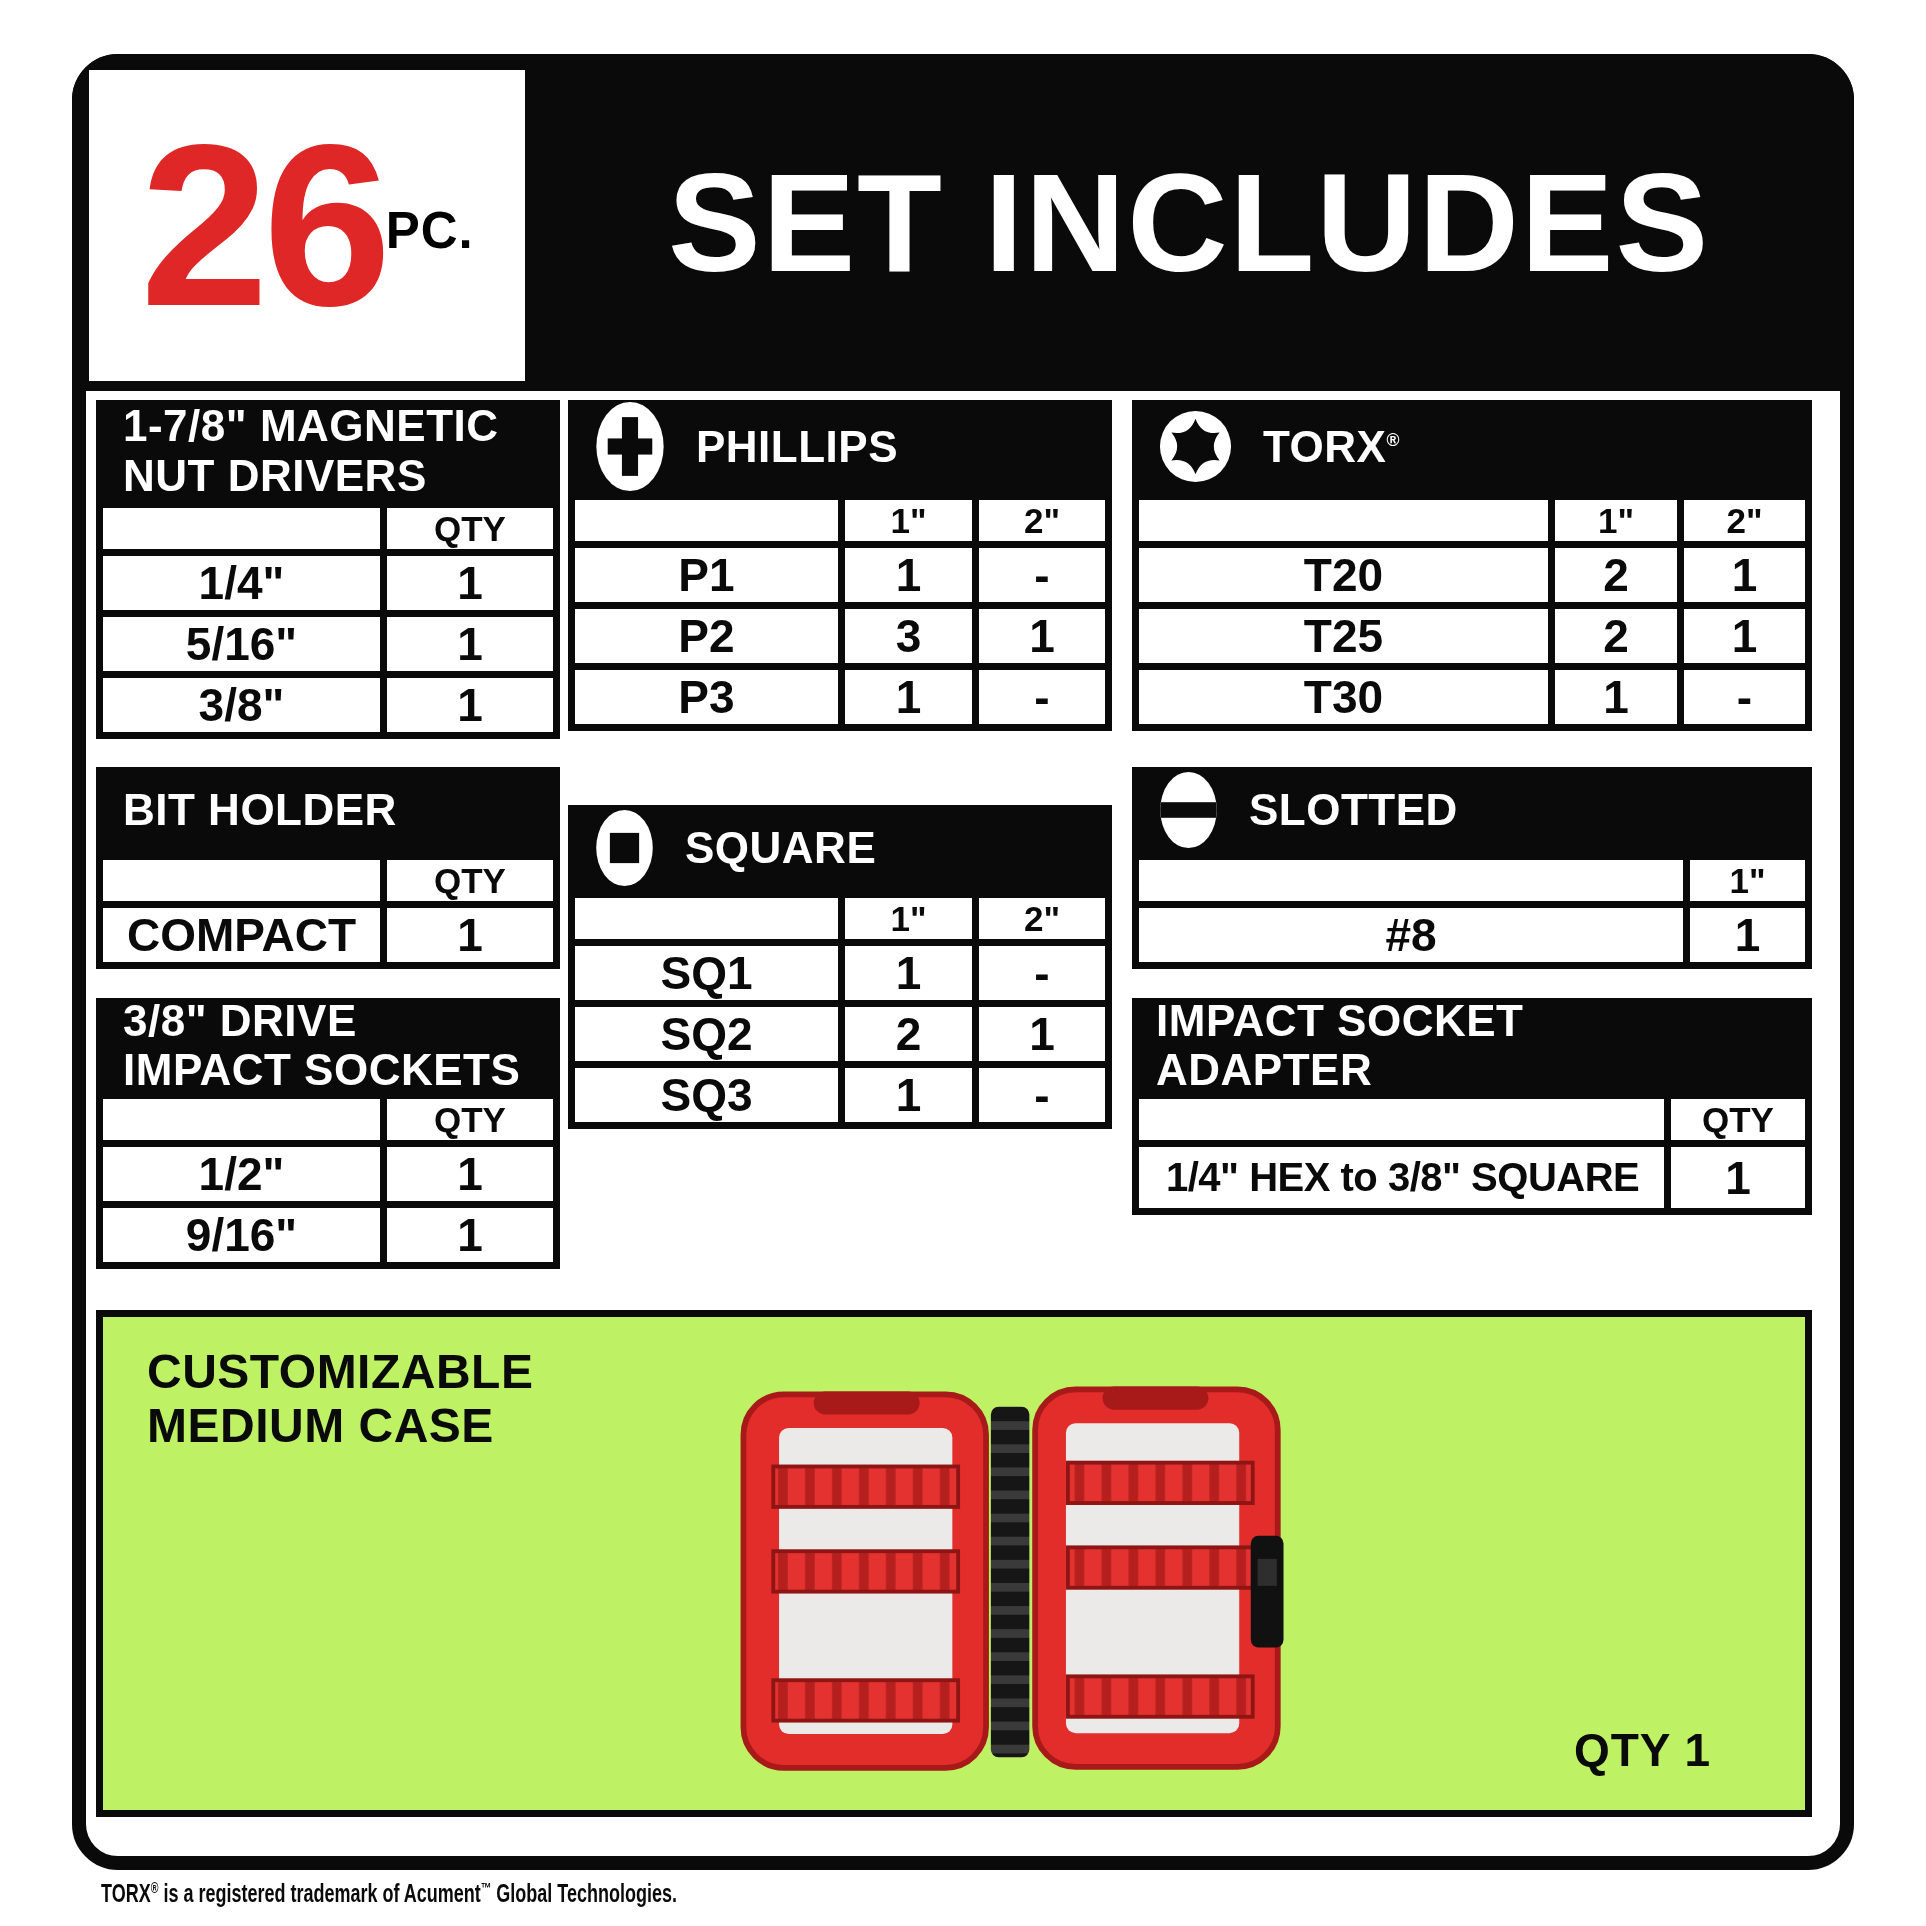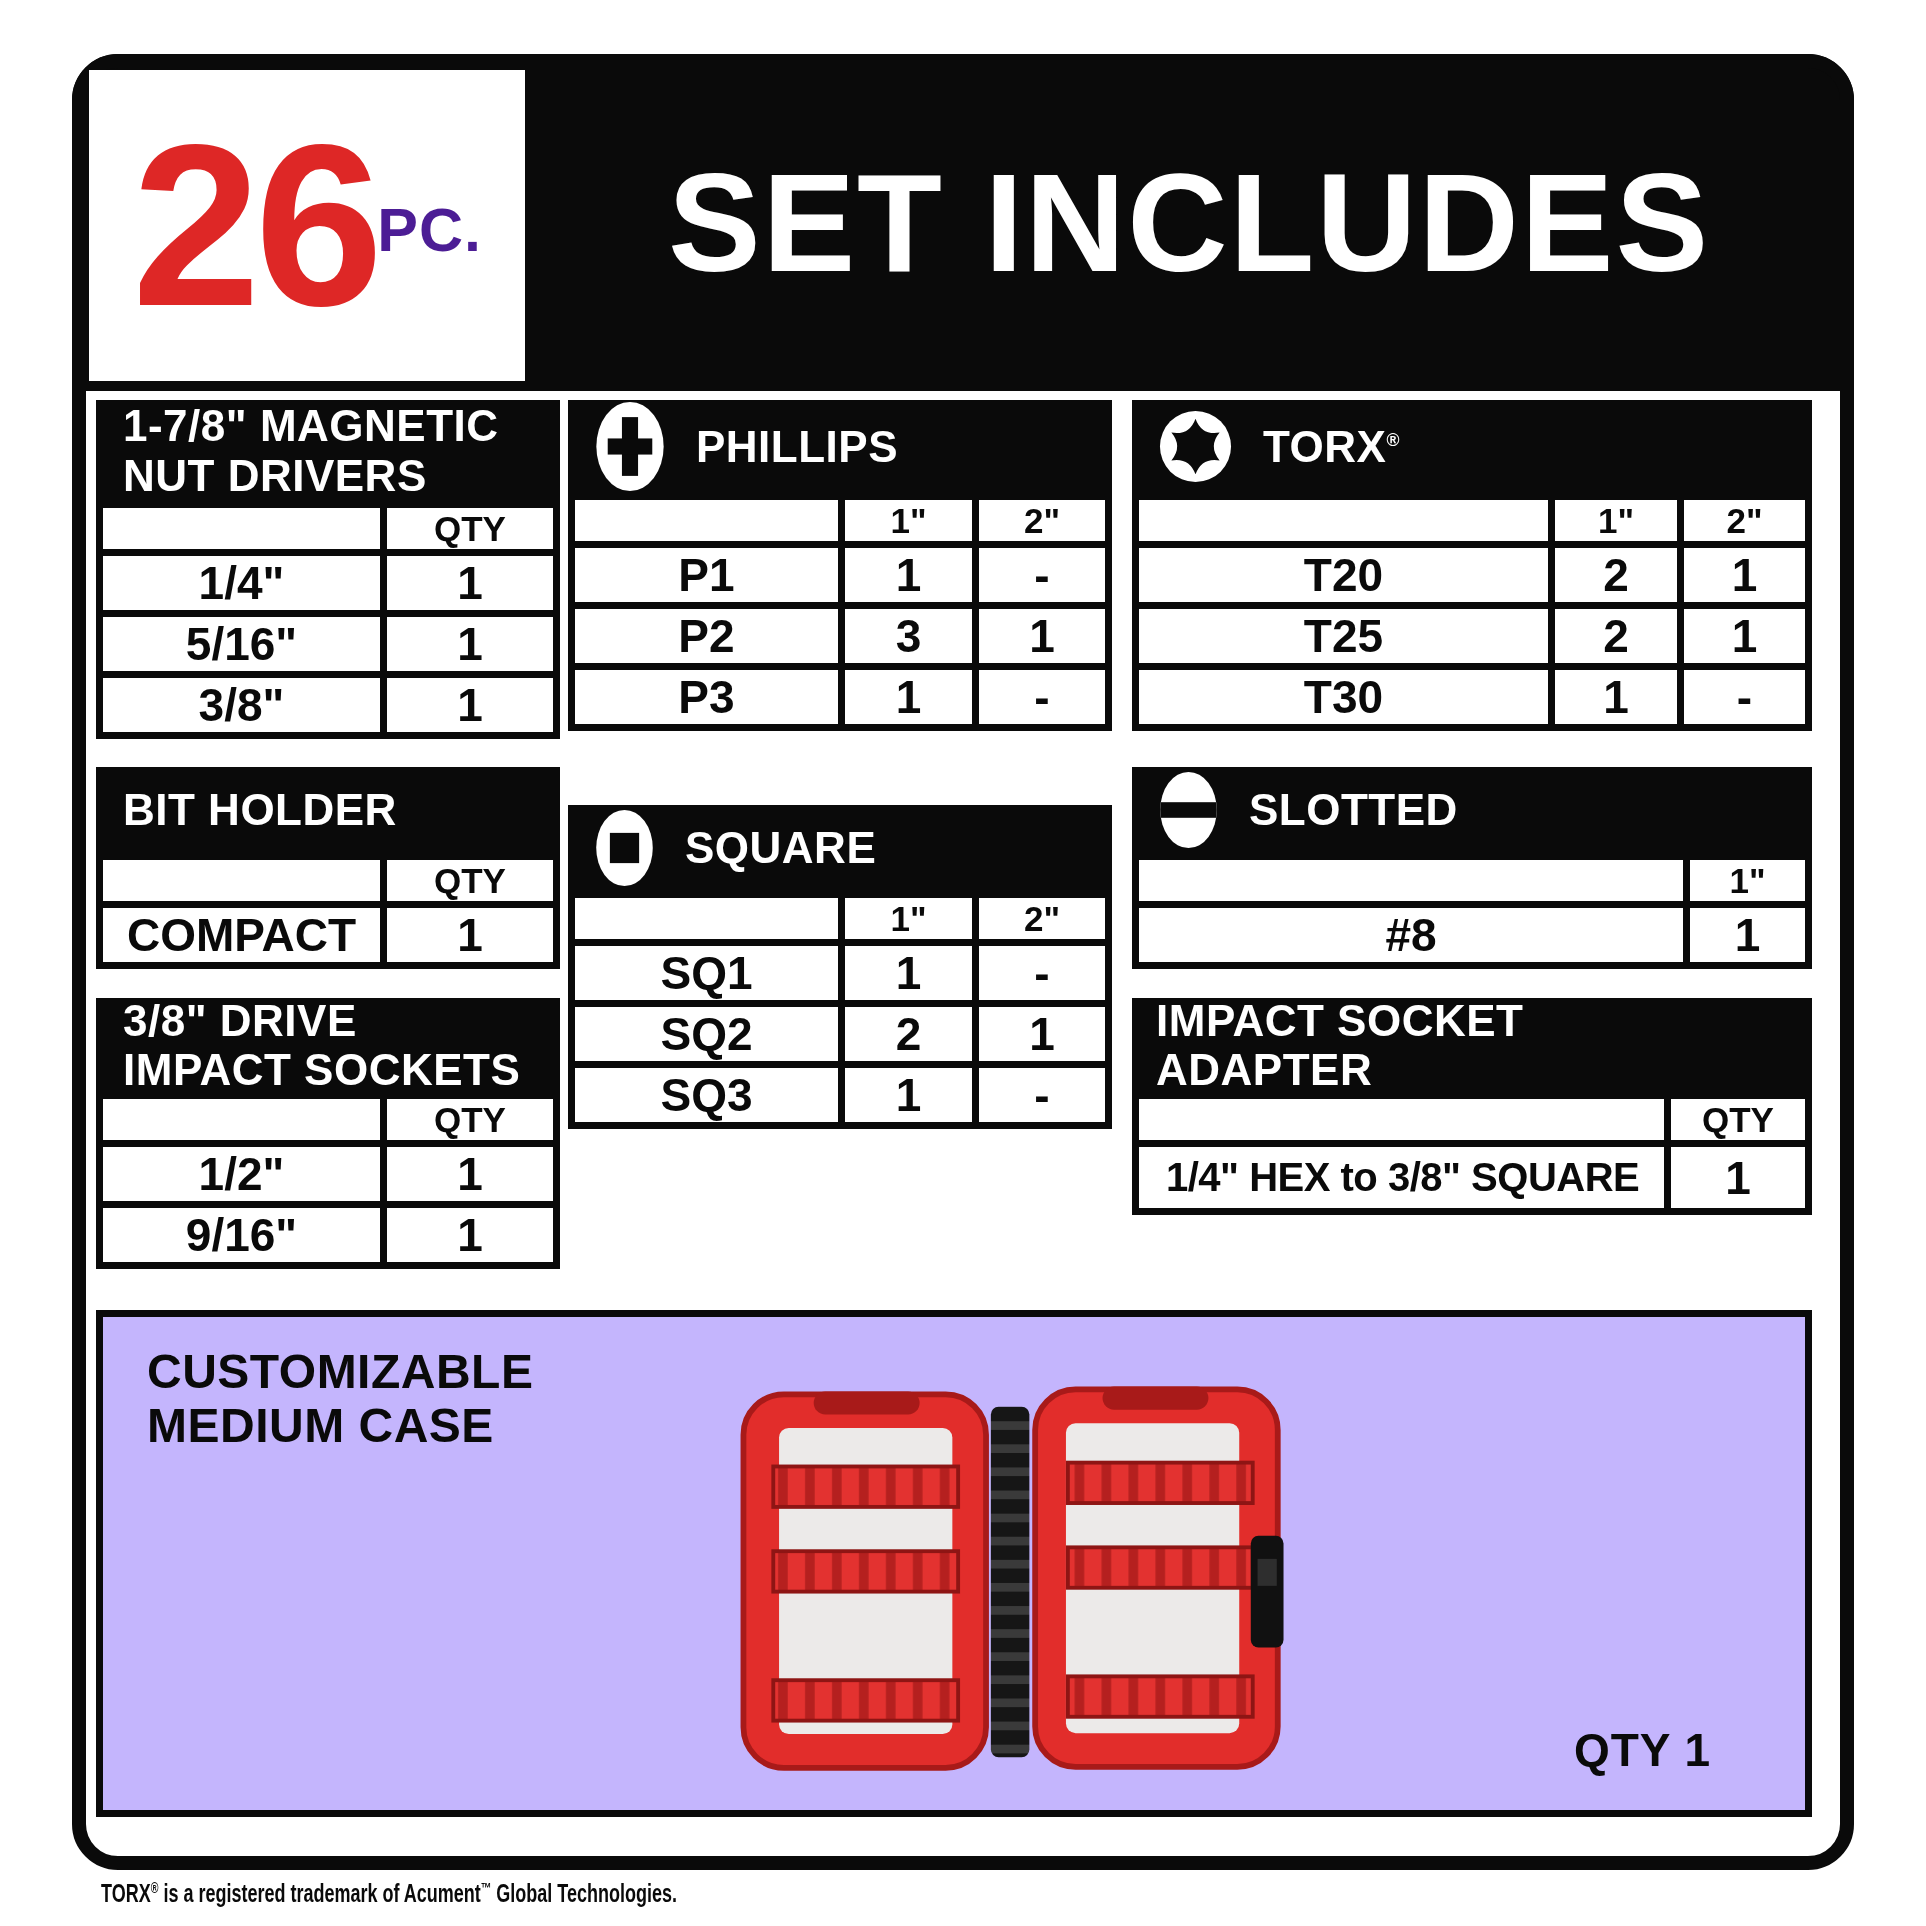--- a/index.html
+++ b/index.html
@@ -17,21 +17,21 @@
   
   .banner{
     left:72px;top:54px;width:1782px;height:337px;background:#0a0a0a;
     border-radius:46px 46px 0 0;
   }
   .badge{
     left:89px;top:70px;width:436px;height:311px;background:#ffffff;
     display:flex;flex-direction:row;align-items:center;justify-content:center;
   }
   .badge .num{color:#de2726;font-size:231px;line-height:.84;letter-spacing:-5.8px;}
-  .badge .unit{color:#4c1d95;font-size:61px;margin-top:9.6px;letter-spacing:1px;}
+  .badge .unit{color:#000000;font-size:51px;margin-top:9.6px;letter-spacing:1px;}
   .banner-title{
     left:524px;top:54px;width:1330px;height:337px;
     display:flex;align-items:center;justify-content:center;
     color:#ffffff;font-size:139px;letter-spacing:1.9px;white-space:nowrap;
   }
   
   .tbl{position:absolute;}
   .hd{
     background:#0a0a0a;color:#ffffff;display:flex;align-items:center;
     padding:0 27px;box-sizing:border-box;font-size:44px;letter-spacing:0.5px;
@@ -43,21 +43,21 @@
   table.grid td{
     border:7.2px solid #0a0a0a;background:#ffffff;text-align:center;
     padding:0;font-size:46px;height:51px;font-weight:bold;
   }
   table.grid tr.colhead td{height:41px;font-size:35px;text-align:center;}
   table.grid td.lft{text-align:left;padding-left:27px;font-size:40px;letter-spacing:-0.5px;}
   table.grid tr.tall td{height:61px;}
   
   .case-box{
     left:96px;top:1310px;width:1716px;height:507px;box-sizing:border-box;
-    border:7.7px solid #0a0a0a;background:#c4b5fd;
+    border:7.7px solid #0a0a0a;background:#bef264;
   }
   .case-title{position:absolute;left:44px;top:28px;font-size:48px;line-height:1.12;letter-spacing:0.5px;}
   .case-qty{position:absolute;right:94px;bottom:33px;font-size:46px;letter-spacing:1px;}
   .case-art{position:absolute;left:626px;top:53px;width:568px;height:424px;}
   
   .footnote{
     left:101px;top:1879px;font-size:25px;letter-spacing:0;
     transform:scaleX(.72);transform-origin:left top;white-space:nowrap;
   }
   .footnote sup{font-size:58%;vertical-align:super;}

